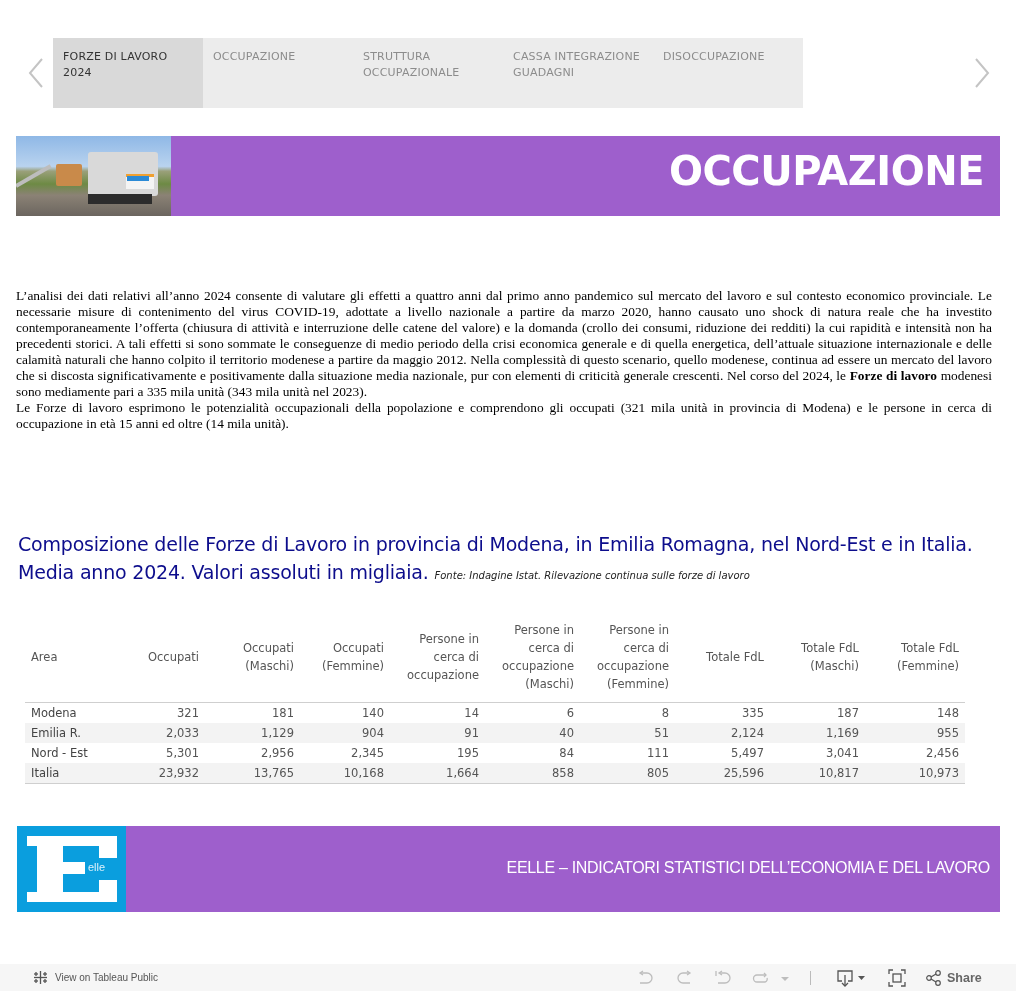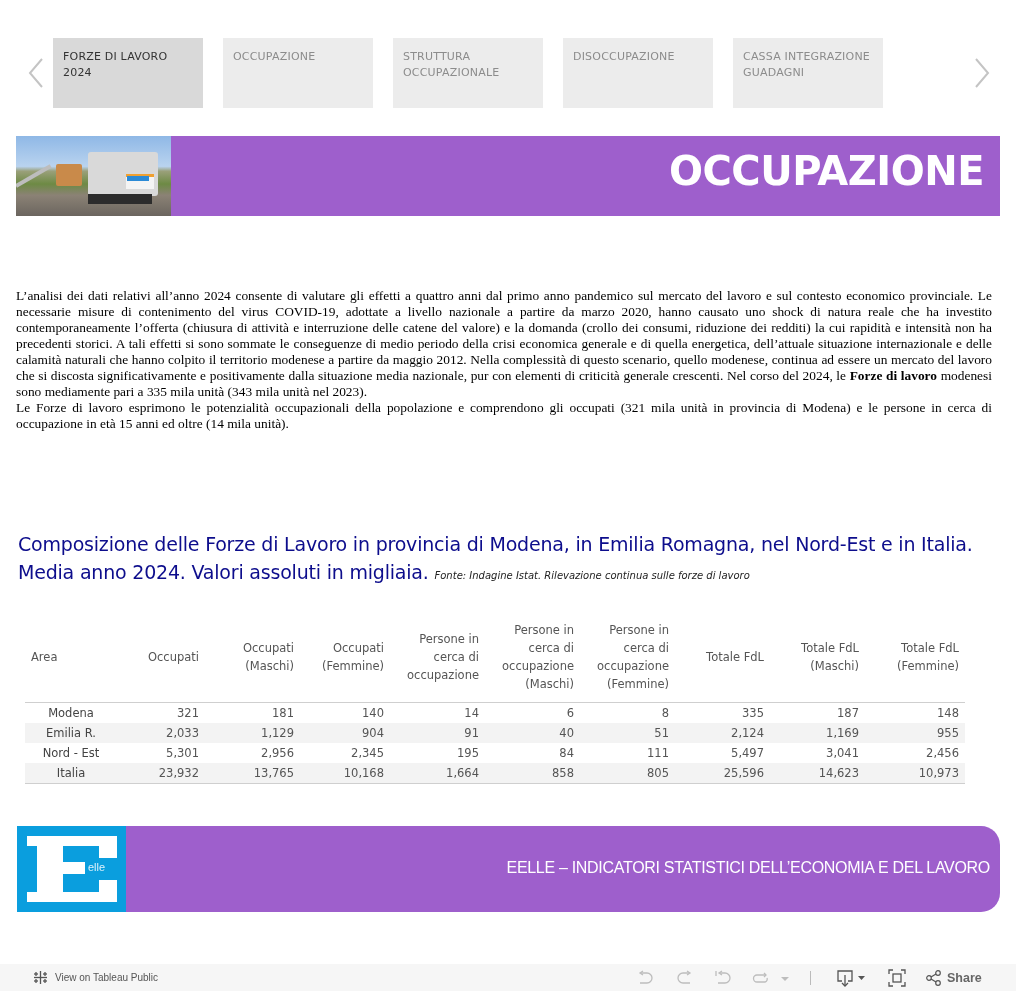--- a/index.html
+++ b/index.html
@@ -5,21 +5,21 @@
   * { box-sizing: border-box; margin: 0; padding: 0; }
   html, body { width: 1016px; height: 991px; background: #ffffff; overflow: hidden; }
   body { position: relative; font-family: "DejaVu Sans", sans-serif; color: #333; }
 
   
   .tabstrip { position: absolute; left: 0; top: 38px; width: 1016px; height: 70px; }
   .nav-arrow { position: absolute; top: 18px; width: 30px; height: 34px; cursor: pointer; }
   .nav-arrow.prev { left: 22px; }
   .nav-arrow.next { left: 966px; }
   .nav-arrow svg { width: 30px; height: 34px; }
-  .tabs { position: absolute; left: 53px; top: 0; display: flex; gap: 20px; }
+  .tabs { position: absolute; left: 53px; top: 0; display: flex; gap: 0; }
   .tab { width: 150px; height: 70px; background: #ececec; padding: 11px 10px 0 10px;
          font-family: "DejaVu Sans", sans-serif; font-size: 11px; line-height: 16px;
          color: #8c8c8c; letter-spacing: 0.2px; cursor: pointer; }
   .tab.active { background: #d9d9d9; color: #333333; }
 
   
   .banner { position: absolute; left: 16px; top: 136px; width: 984px; height: 80px; background: #9e5fcc; display: flex; }
   .banner-photo { width: 155px; height: 80px; position: relative; overflow: hidden;
      background: linear-gradient(180deg, #8fb8e6 0%, #b9d3ef 38%, #9aa07a 44%, #6d8a44 60%, #8b8275 74%, #6b655f 100%); }
   .banner-photo .machine { position: absolute; left: 72px; top: 16px; width: 70px; height: 44px; background: #d9d9d9; border-radius: 3px; }
@@ -43,26 +43,26 @@
      font-family: "DejaVu Sans", sans-serif; font-size: 19px; line-height: 28px; color: #0d0d8c; letter-spacing: -0.2px; }
   .ttl .src { font-style: italic; font-size: 10px; color: #222; letter-spacing: 0; }
 
   
   .tbl { position: absolute; left: 25px; top: 620px; width: 940px; border-collapse: collapse;
      font-family: "DejaVu Sans", sans-serif; font-size: 11.5px; color: #555; }
   .tbl th { font-weight: normal; color: #555; text-align: right; vertical-align: middle;
      padding: 0 6px 8px 6px; line-height: 18px; border-bottom: 1px solid #cfcfcf; height: 82px; }
   .tbl th.area { text-align: left; }
   .tbl td { text-align: right; padding: 0 6px; height: 20px; line-height: 20px; color: #555; }
-  .tbl td.area { text-align: center; color: #444; }
+  .tbl td.area { text-align: left; color: #444; }
   .tbl tr.alt td { background: #f3f3f3; }
   .tbl tbody tr:last-child td { border-bottom: 1px solid #cfcfcf; }
 
   
-  .footer-banner { position: absolute; left: 17px; top: 826px; width: 983px; height: 86px; background: #9e5fcc; display: flex; border-radius: 19px; }
+  .footer-banner { position: absolute; left: 17px; top: 826px; width: 983px; height: 86px; background: #9e5fcc; display: flex; }
   .logo { width: 109px; height: 86px; background: #0a9ede; position: relative; }
   .logo .e { position: absolute; left: 10px; top: 10px; width: 90px; height: 66px; }
   .logo .elle { position: absolute; left: 71px; top: 35px; font-family: "Liberation Sans", sans-serif; font-size: 11px; color: #dff2fb; }
   .footer-text { flex: 1; text-align: right; padding-right: 10px; padding-top: 33px;
      font-family: "Liberation Sans", sans-serif; font-weight: normal; font-size: 16px; color: #ffffff; letter-spacing: -0.3px; }
 
   
   .toolbar { position: absolute; left: 0; top: 964px; width: 1016px; height: 27px; background: #f6f6f6; }
   .tp-link { position: absolute; left: 32px; top: 5px; display: flex; align-items: center; gap: 6px; cursor: pointer;
      font-family: "Liberation Sans", sans-serif; font-size: 10px; color: #555; }
@@ -77,22 +77,22 @@
 <div class="tabstrip">
   <div class="nav-arrow prev">
     <svg viewBox="0 0 30 34">
       <polyline points="20,3 8,17 20,31" fill="none" stroke="#c4c4c4" stroke-width="2"></polyline>
     </svg>
   </div>
   <div class="tabs">
     <div class="tab active">FORZE DI LAVORO 2024</div>
     <div class="tab">OCCUPAZIONE</div>
     <div class="tab">STRUTTURA OCCUPAZIONALE</div>
+    <div class="tab">CASSA INTEGRAZIONE GUADAGNI</div>
     <div class="tab">DISOCCUPAZIONE</div>
-    <div class="tab">CASSA INTEGRAZIONE GUADAGNI</div>
   </div>
   <div class="nav-arrow next">
     <svg viewBox="0 0 30 34">
       <polyline points="10,3 22,17 10,31" fill="none" stroke="#c4c4c4" stroke-width="2"></polyline>
     </svg>
   </div>
 </div>
 
 <div class="banner">
   <div class="banner-photo">
@@ -181,21 +181,21 @@
     </tr>
     <tr class="alt">
       <td class="area">Italia</td>
       <td>23,932</td>
       <td>13,765</td>
       <td>10,168</td>
       <td>1,664</td>
       <td>858</td>
       <td>805</td>
       <td>25,596</td>
-      <td>14,623</td>
+      <td>10,817</td>
       <td>10,973</td>
     </tr>
   </tbody>
 </table>
 
 <div class="footer-banner">
   <div class="logo">
     <svg class="e" viewBox="0 0 90 66">
       <path d="M0,0 H90 V22 H72 V10 H36 V26 H58 V38 H36 V56 H72 V44 H90 V66 H0 V56 H10 V10 H0 Z" fill="#ffffff"></path>
     </svg>

